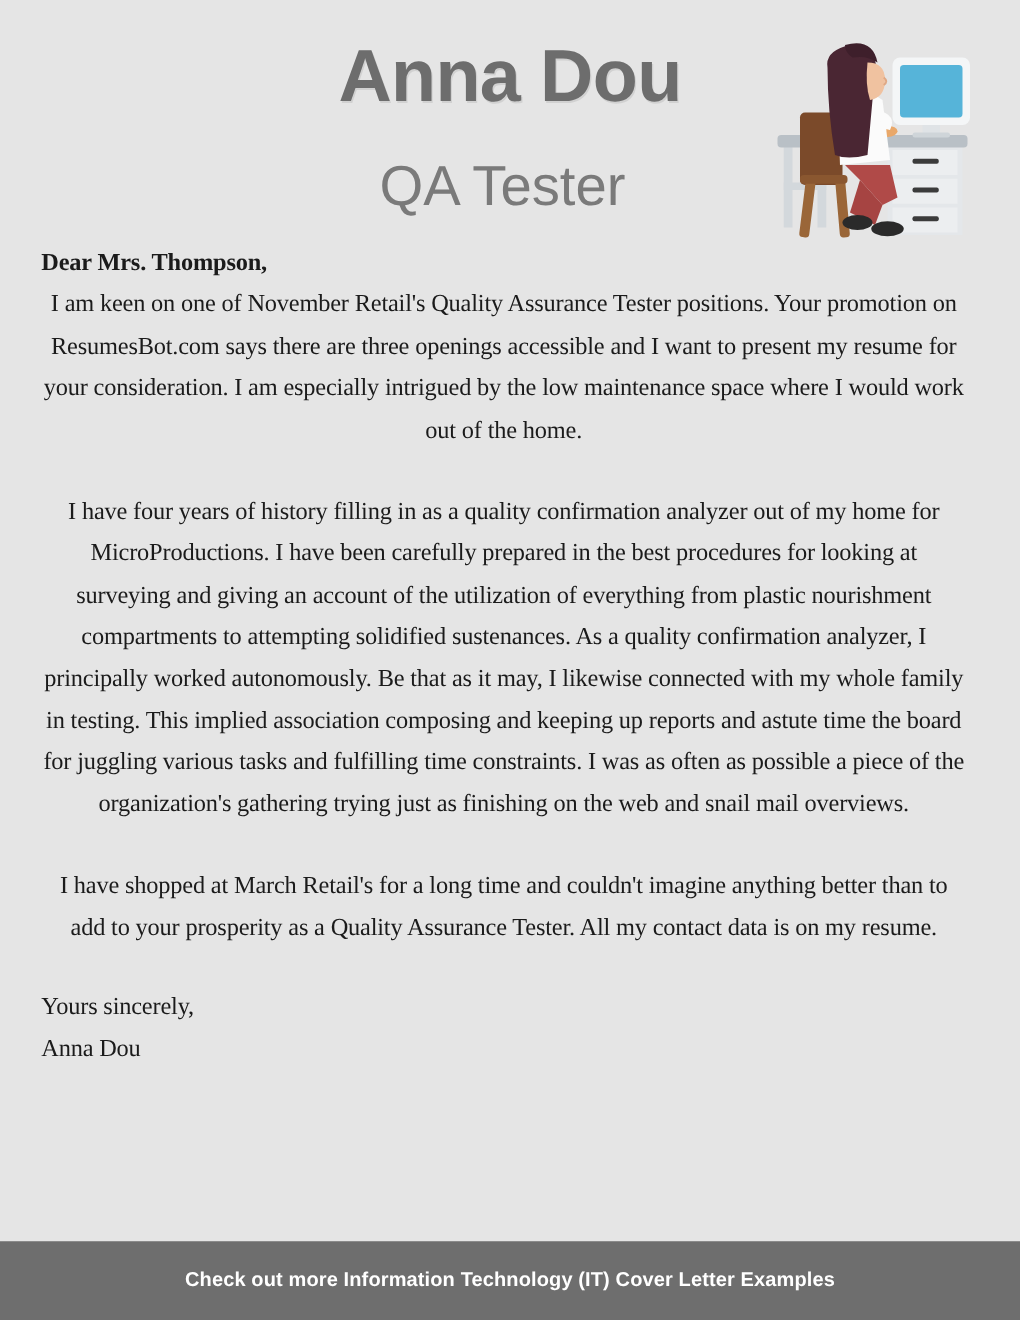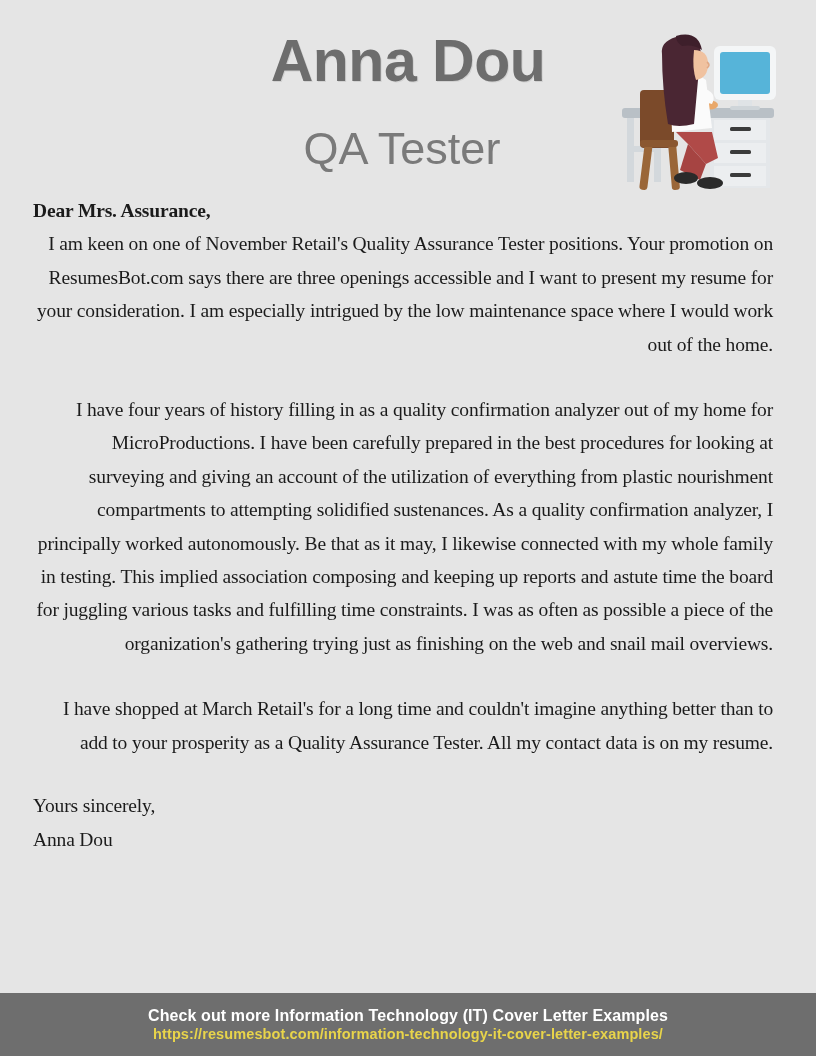--- a/index.html
+++ b/index.html
@@ -85,21 +85,21 @@
   }
   .para-gap {
     height: 32px;
   }
   .sig-gap {
     height: 30px;
   }
   .signoff {
     font-weight: normal;
   }
-  .para-body { text-align: right; }
+  .para-body { text-align: center; }
 
   
   .footer {
     position: absolute;
     left: 0;
     bottom: 0;
     width: 816px;
     height: 63px;
     background: #6e6e6e;
     display: flex;
@@ -183,37 +183,36 @@
 
         <path d="M93 34 Q97 37 93 40" fill="none" stroke="#e0a884" stroke-width="1.6"></path>
 
         <path d="M62 8 Q84 2 88 22 Q80 16 68 18 Q62 14 62 8 Z" fill="#3e1f2b"></path>
       </svg>
     </div>
   </div>
 
   <div class="letter">
 
-    <p class="salutation">Dear Mrs. Assurance,</p>
+    <p class="salutation">Dear Mrs. Thompson,</p>
 
     <p class="para-body">I am keen on one of November Retail's Quality Assurance Tester positions. Your promotion on ResumesBot.com says there are three openings accessible and I want to present my resume for your consideration. I am especially intrigued by the low maintenance space where I would work out of the home.</p>
 
     <div class="para-gap"></div>
 
     <p class="para-body">I have four years of history filling in as a quality confirmation analyzer out of my home for MicroProductions. I have been carefully prepared in the best procedures for looking at surveying and giving an account of the utilization of everything from plastic nourishment compartments to attempting solidified sustenances. As a quality confirmation analyzer, I principally worked autonomously. Be that as it may, I likewise connected with my whole family in testing. This implied association composing and keeping up reports and astute time the board for juggling various tasks and fulfilling time constraints. I was as often as possible a piece of the organization's gathering trying just as finishing on the web and snail mail overviews.</p>
 
     <div class="para-gap"></div>
 
     <p class="para-body">I have shopped at March Retail's for a long time and couldn't imagine anything better than to add to your prosperity as a Quality Assurance Tester. All my contact data is on my resume.</p>
 
     <div class="sig-gap"></div>
 
     <p class="signoff">Yours sincerely,</p>
 
     <p class="signoff">Anna Dou</p>
   </div>
 
   <div class="footer">
     <div class="footer-headline">Check out more Information Technology (IT) Cover Letter Examples</div>
-    <a class="footer-url" href="#">https://resumesbot.com/information-technology-it-cover-letter-examples/</a>
   </div>
 
 </div>
 
 </body></html>

